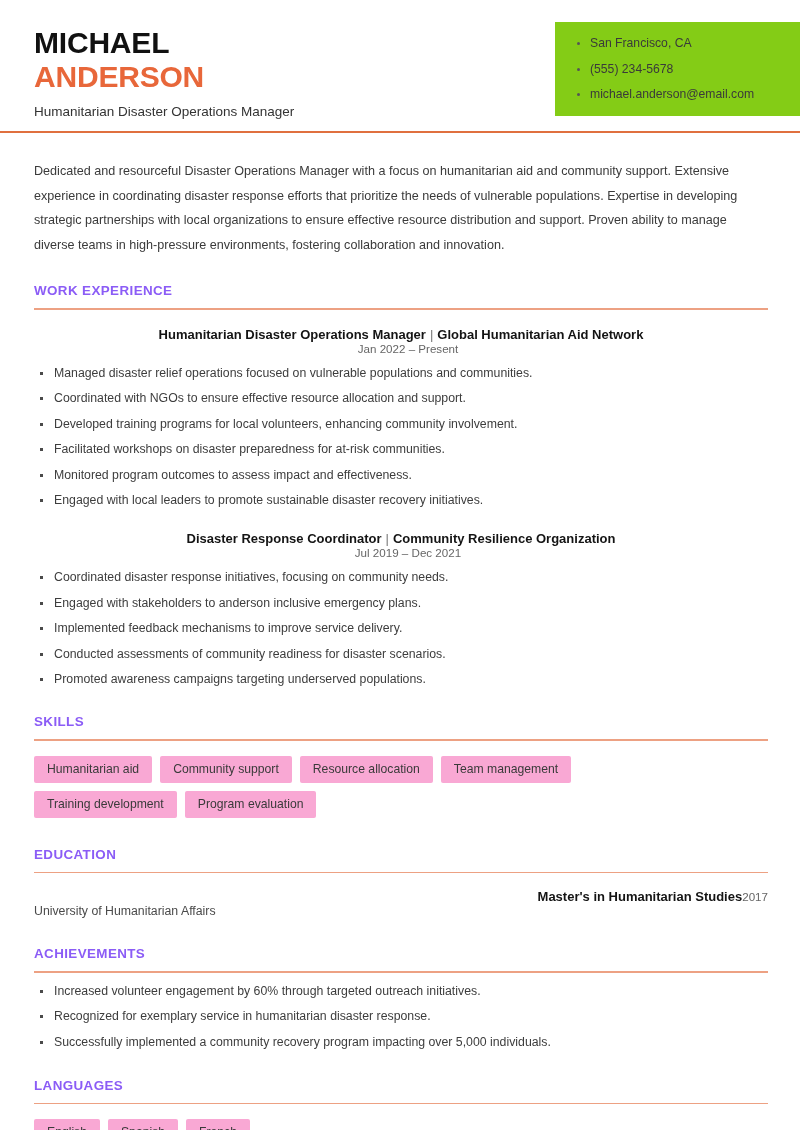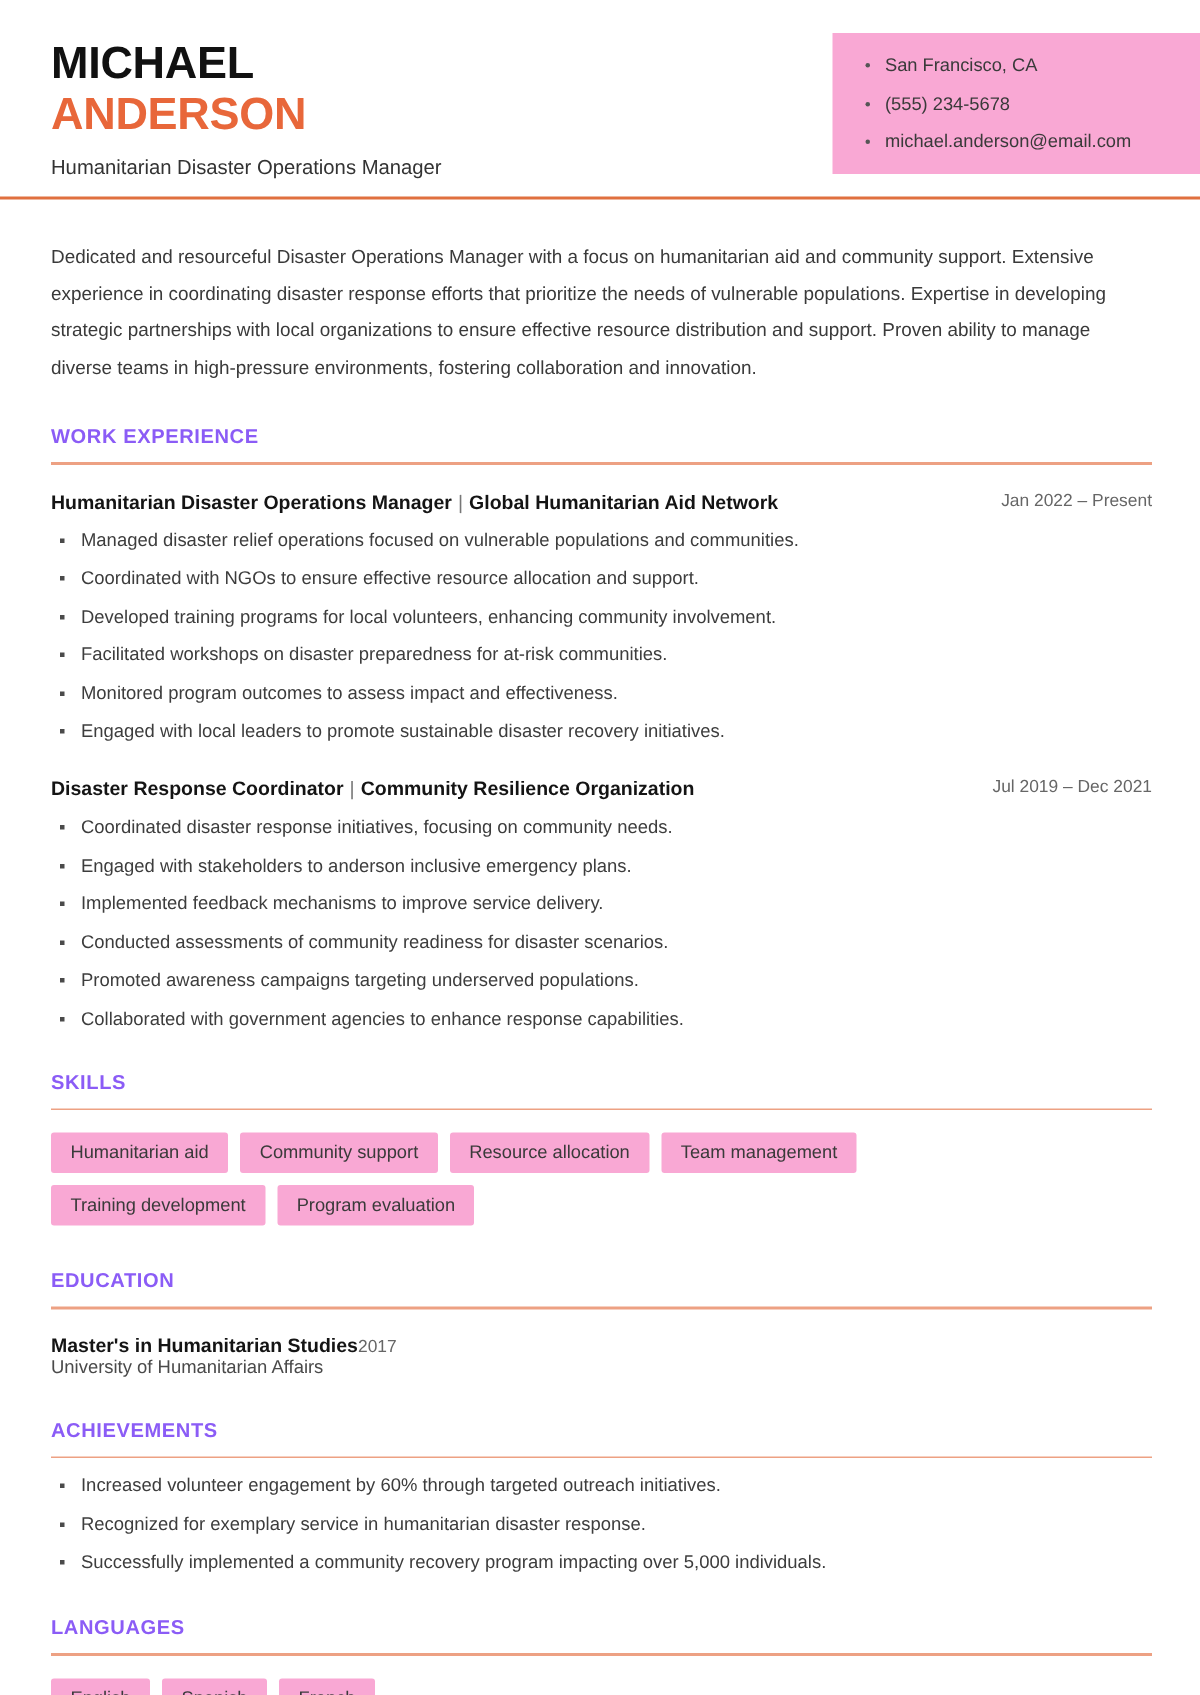--- a/index.html
+++ b/index.html
@@ -39,21 +39,21 @@
   }
   .name-first { color: #111111; }
   .name-last  { color: #E8673A; }
   .job-title {
     margin-top: 11px;
     font-size: 13.5px;
     color: #333333;
     font-weight: normal;
   }
   .contact-box {
-    background: #f9a8d4;
+    background: #84cc16;
     width: 245px;
     margin-top: 22px;
     padding: 14px 0 14px 22px;
     align-self: flex-start;
   }
   .contact-list {
     list-style: none;
     margin: 0;
     padding: 0;
   }
@@ -108,22 +108,23 @@
   .section-rule {
     height: 1.5px;
     background: #EDA183;
     margin-top: 10px;
   }
 
   
   .entry { margin-top: 17px; }
   .entry-head {
     display: flex;
-    align-items: flex-start;
+    align-items: center;
     justify-content: space-between;
+    flex-direction: column;
   }
   .entry-title {
     font-size: 13px;
     font-weight: bold;
     color: #141414;
   }
   .entry-sep {
     font-weight: normal;
     color: #777777;
     margin: 0 4px;
@@ -175,21 +176,21 @@
     border-radius: 2px;
     white-space: nowrap;
   }
   .chips.lang { max-width: 400px; }
 
   
   .edu-entry { margin-top: 16px; }
   .edu-head {
     display: flex;
     align-items: baseline;
-    justify-content: flex-start;
+    justify-content: flex-end;
   }
   .edu-degree {
     font-size: 13px;
     font-weight: bold;
     color: #141414;
   }
   .edu-year {
     font-size: 11.6px;
     color: #666666;
     white-space: nowrap;
@@ -258,21 +259,20 @@
           <span>Disaster Response Coordinator</span><span class="entry-sep">|</span><span>Community Resilience Organization</span>
         </div>
         <div class="entry-date">Jul 2019 – Dec 2021</div>
       </div>
       <ul class="bullets">
         <li>Coordinated disaster response initiatives, focusing on community needs.</li>
         <li>Engaged with stakeholders to anderson inclusive emergency plans.</li>
         <li>Implemented feedback mechanisms to improve service delivery.</li>
         <li>Conducted assessments of community readiness for disaster scenarios.</li>
         <li>Promoted awareness campaigns targeting underserved populations.</li>
-        <li>Collaborated with government agencies to enhance response capabilities.</li>
       </ul>
     </div>
   </div>
 
   <div class="section">
     <h2 class="section-heading">SKILLS</h2>
     <div class="section-rule"></div>
     <div class="chips">
       <span class="chip">Humanitarian aid</span>
       <span class="chip">Community support</span>

